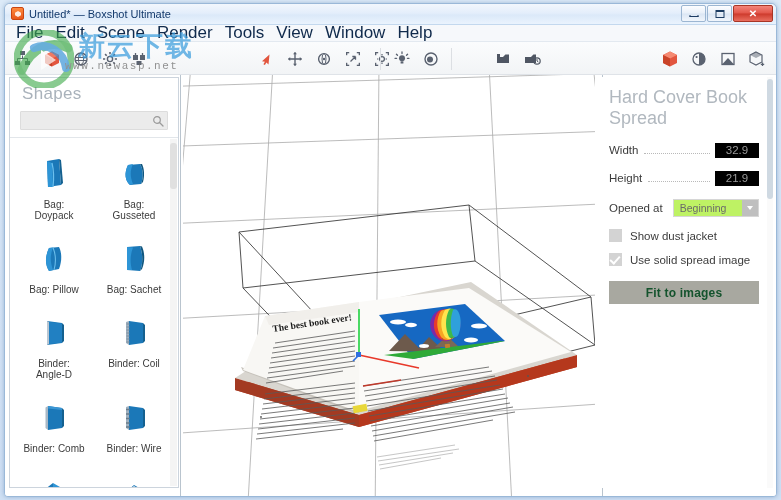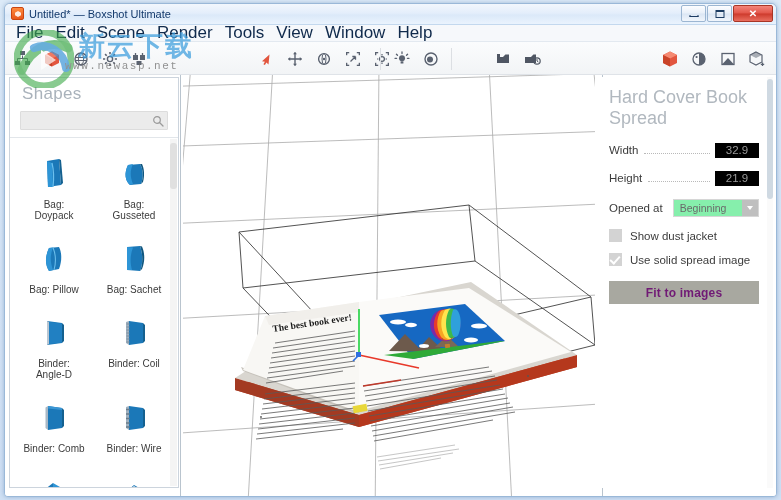--- a/index.html
+++ b/index.html
@@ -264,21 +264,21 @@
     text-align: center;
     cursor: text;
   }
   .select-row {
     display:flex; align-items:center; margin-bottom: 12px;
   }
   .select-row .prop-label { margin-right: 10px; }
   .combo {
     flex:1;
     height: 18px;
-    background:#86efac;
+    background:#bef264;
     border:1px solid #d6d6d6;
     box-sizing: border-box;
     display:flex; align-items:center;
     position: relative;
     cursor: pointer;
   }
   .combo-text {
     font-size: 10.5px; color: #6a6a6a; padding-left: 6px;
   }
   .combo-arrow {
@@ -308,21 +308,21 @@
     position:absolute; left:3px; top:1px;
     width:4px; height:8px;
     border:solid #fff; border-width: 0 2px 2px 0;
     transform: rotate(42deg);
   }
   .check-label { font-size: 11.5px; color:#3c3c3c; }
   .big-button {
     margin-top: 15px;
     height: 23px;
     background:#a8a8a0;
-    color:#701a75;
+    color:#14532d;
     font-size: 12px;
     display:flex; align-items:center; justify-content:center;
     cursor:pointer;
     border: none;
     font-family: "Liberation Sans", sans-serif;
     font-weight: bold;
     letter-spacing: .2px;
     width: 100%;
   }
   .right-scrollbar {

